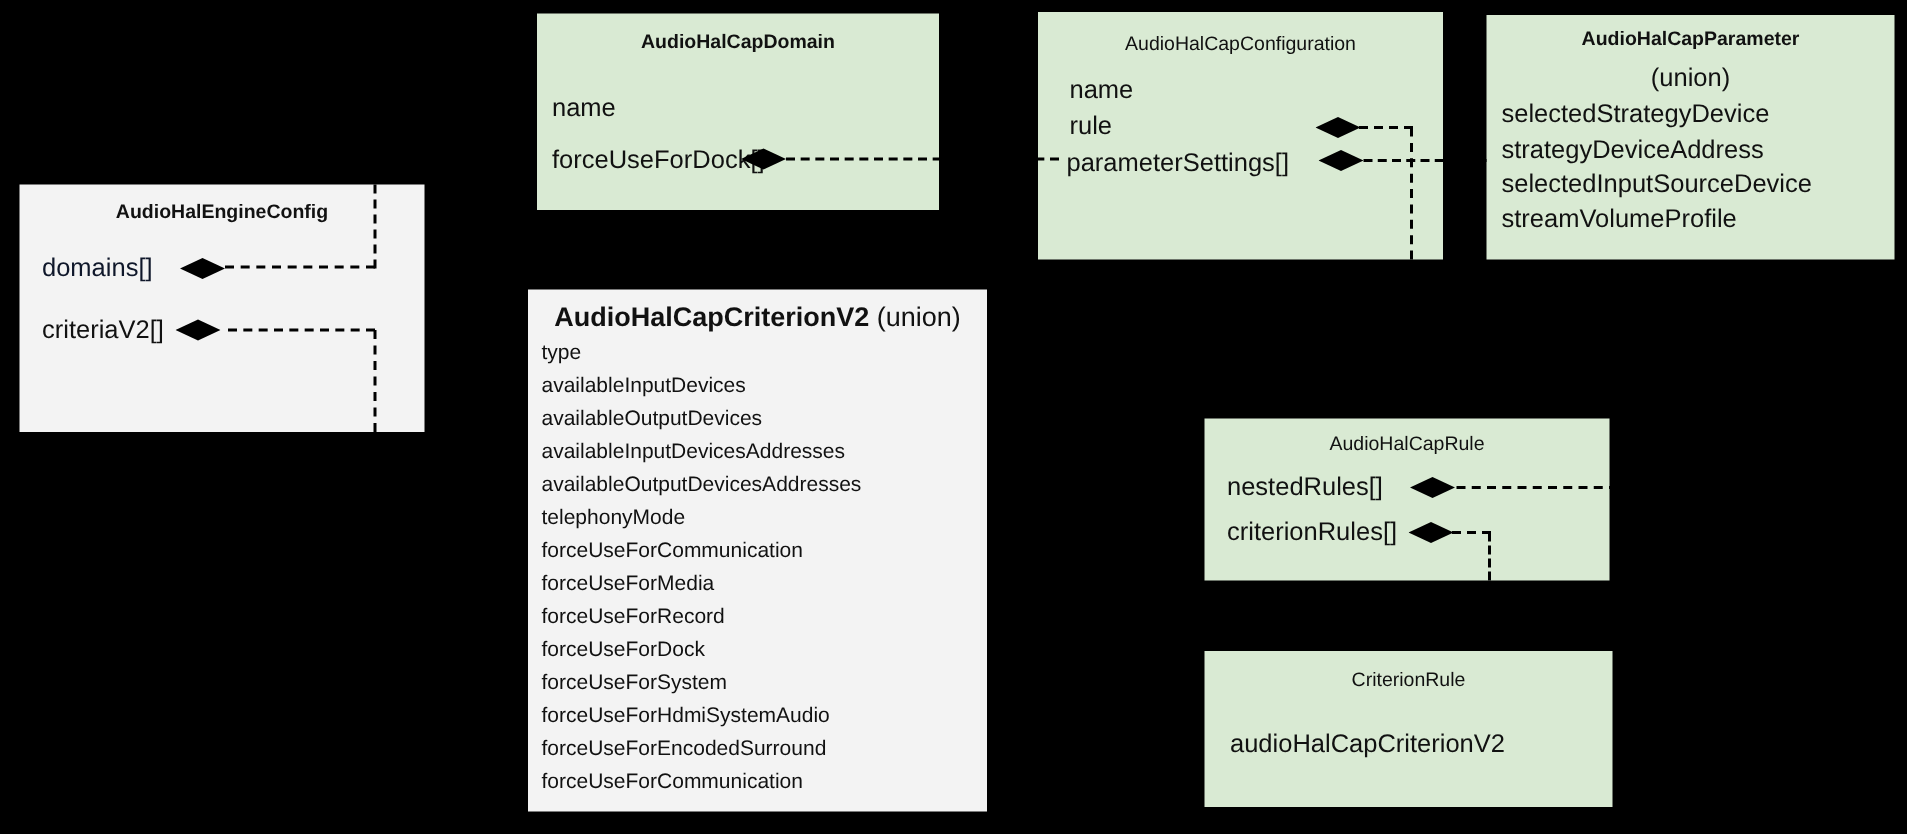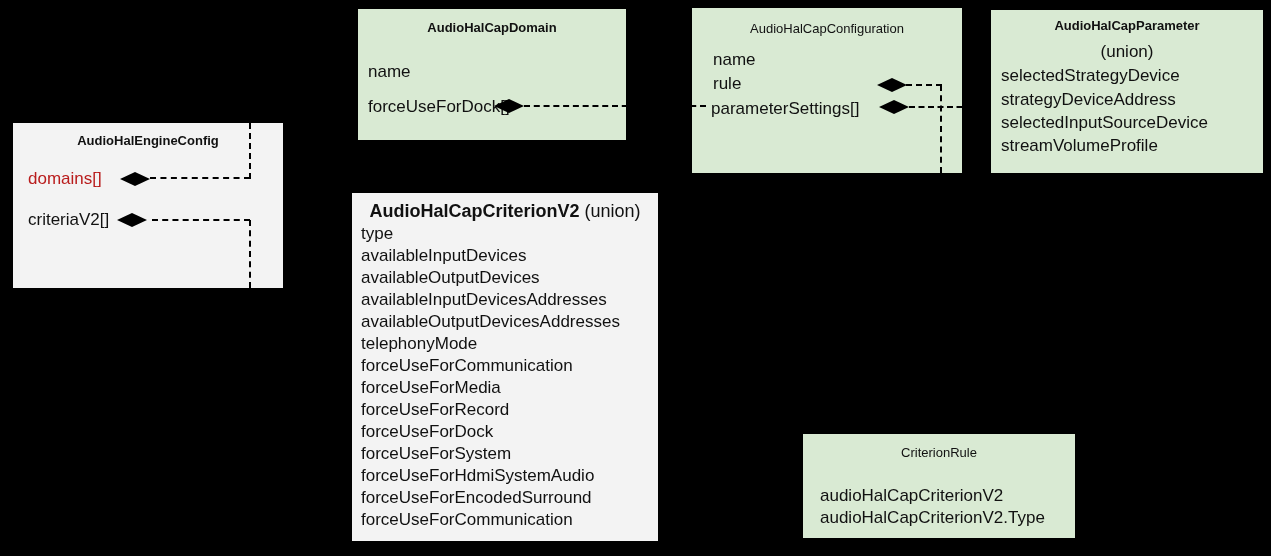--- a/index.html
+++ b/index.html
@@ -9,25 +9,25 @@
     color:#111;overflow:hidden;
   }
   .box{position:absolute;z-index:1;}
   .bg-green{background:#d9ead3;}
   .bg-gray{background:#f3f3f3;}
   .box-title{position:absolute;left:0;right:0;text-align:center;font-size:13px;font-weight:700;white-space:nowrap;}
   .box-title.regular{font-weight:400;}
   .row{position:absolute;font-size:17px;white-space:nowrap;line-height:20px;}
   .subtitle{position:absolute;left:0;right:0;text-align:center;font-size:17px;font-weight:400;}
   .rows-flow{position:absolute;left:9px;right:2px;}
-  .rows-flow .frow{font-size:17px;line-height:22px;white-space:nowrap;}
+  .rows-flow .frow{font-size:14px;line-height:22px;white-space:nowrap;}
   .title-inline{position:absolute;left:0;right:0;text-align:center;white-space:nowrap;font-size:18px;}
   .title-inline .b{font-weight:700;}
   .title-inline .r{font-weight:400;margin-left:5px;}
-  .green-field{color:#b91c1c;}
+  .green-field{color:#0f172a;}
   
   .hline{position:absolute;z-index:2;height:0;border-top:2px dashed #000;}
   .vline{position:absolute;z-index:2;width:0;border-left:2px dashed #000;}
   .diamond{position:absolute;z-index:3;width:30px;height:16px;}
   .diamond svg{display:block;}
 </style>
 </head>
 <body>
 
 <div class="canvas">
@@ -75,25 +75,29 @@
       <div class="frow">forceUseForMedia</div>
       <div class="frow">forceUseForRecord</div>
       <div class="frow">forceUseForDock</div>
       <div class="frow">forceUseForSystem</div>
       <div class="frow">forceUseForHdmiSystemAudio</div>
       <div class="frow">forceUseForEncodedSurround</div>
       <div class="frow">forceUseForCommunication</div>
     </div>
   </div>
 
+  <div class="box bg-green" style="left:803px;top:279px;width:270px;height:108px;">
+    <div class="box-title regular" style="top:9px;">AudioHalCapRule</div>
+    <div class="row" style="left:15px;top:36px;">nestedRules[]</div>
+    <div class="row" style="left:15px;top:66px;">criterionRules[]</div>
+  </div>
 
   <div class="box bg-green" style="left:803px;top:434px;width:272px;height:104px;">
     <div class="box-title regular" style="top:11px;">CriterionRule</div>
     <div class="row" style="left:17px;top:52px;">audioHalCapCriterionV2</div>
-    <div class="row" style="left:17px;top:74px;">audioHalCapCriterionV2.Type</div>
   </div>
 
   <div class="hline" style="left:150px;top:177px;width:100px;"></div>
   <div class="vline" style="left:249px;top:123px;height:56px;"></div>
 
   <div class="hline" style="left:152px;top:219px;width:98px;"></div>
   <div class="vline" style="left:249px;top:220px;height:68px;"></div>
 
   <div class="hline" style="left:524px;top:105px;width:182px;"></div>
 

